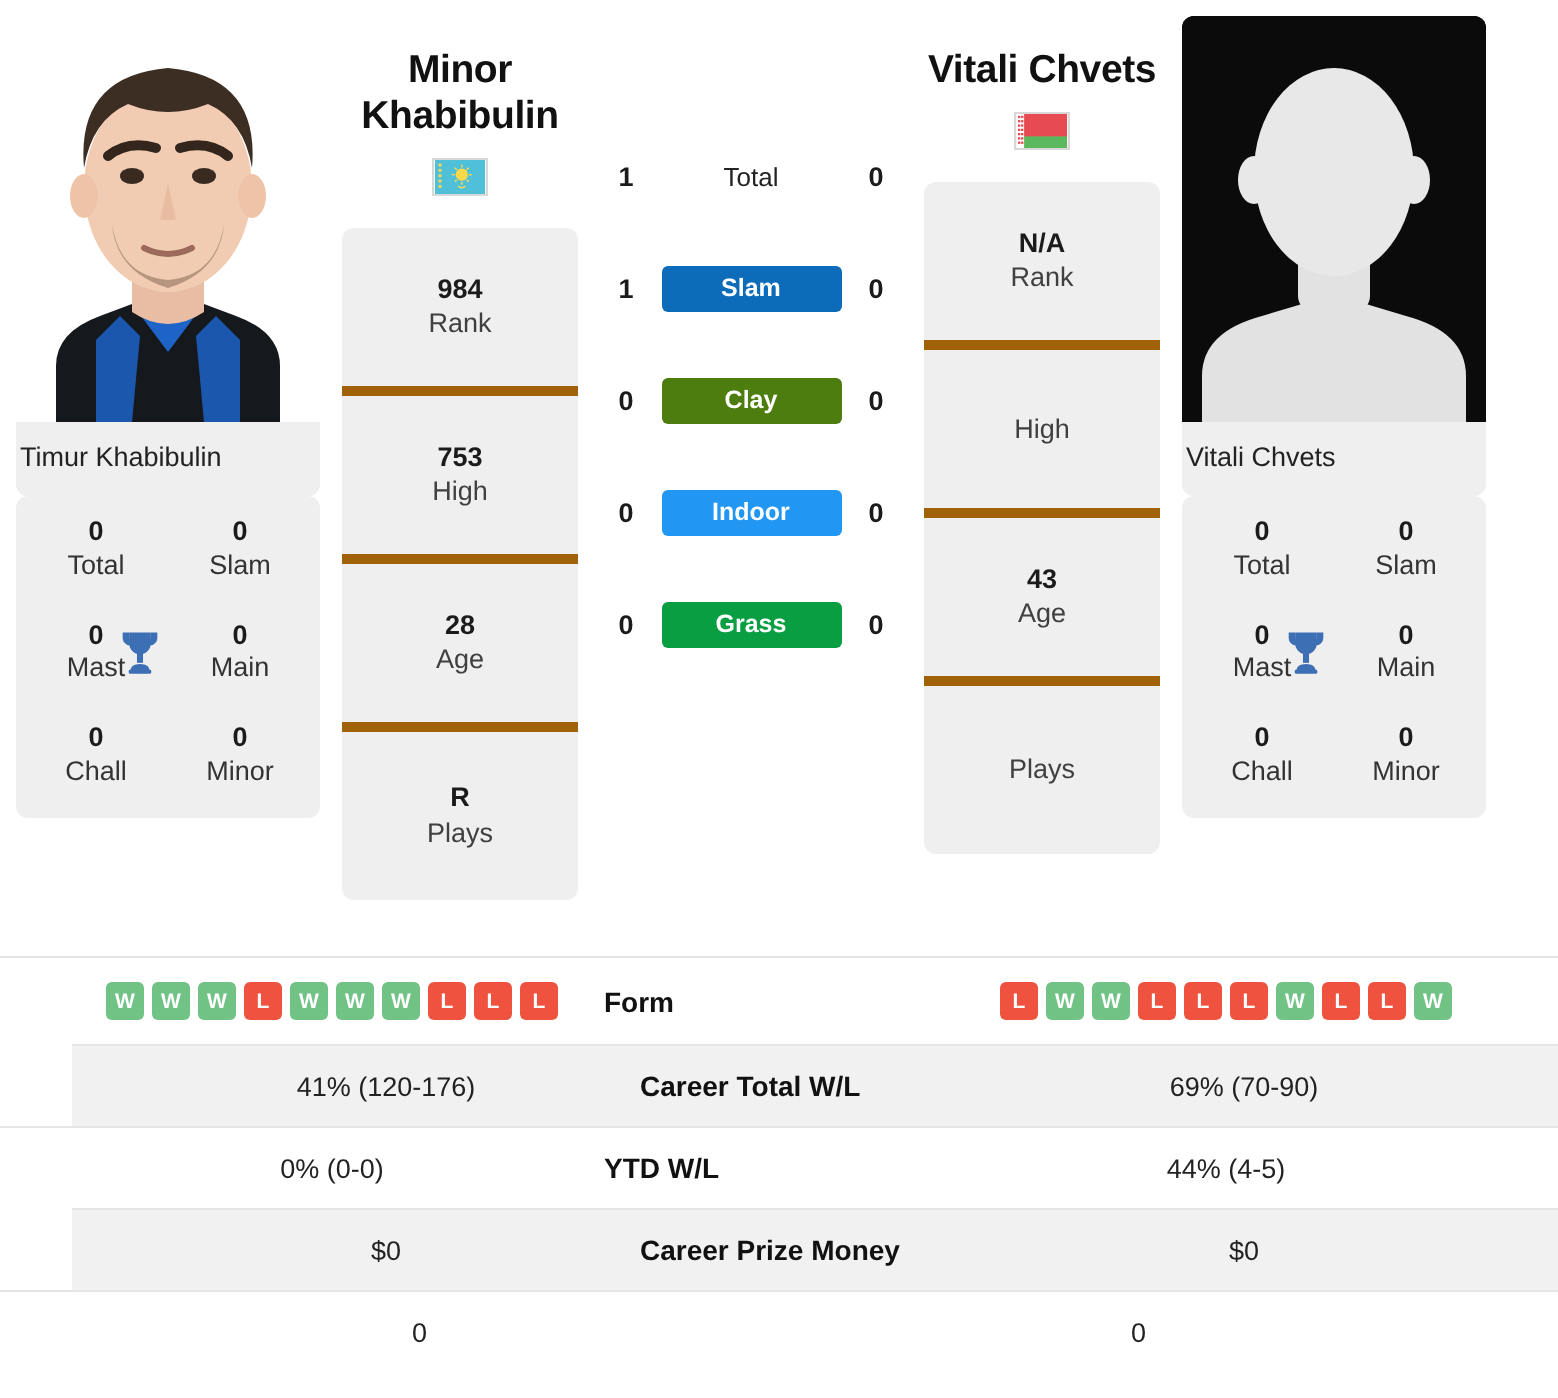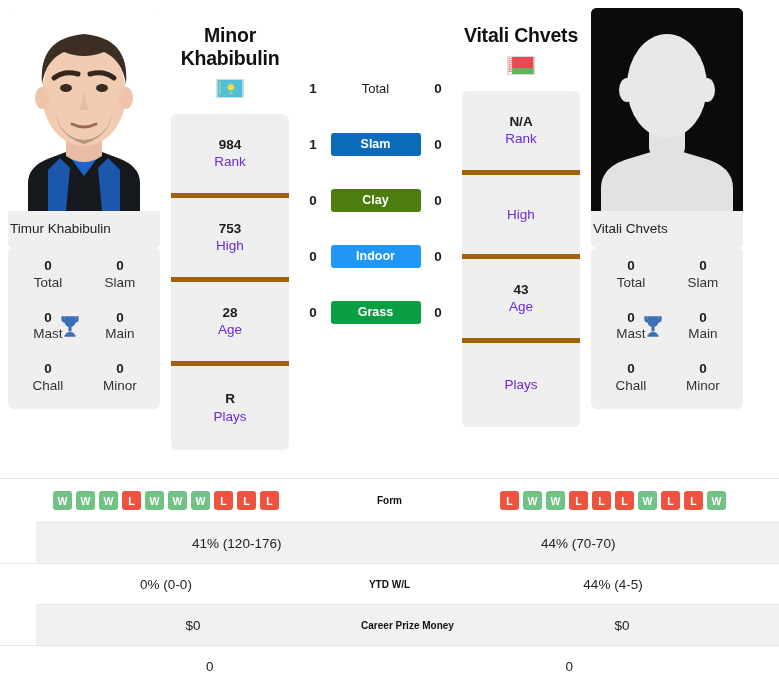--- a/index.html
+++ b/index.html
@@ -85,21 +85,21 @@
   }
   .statrow {
     height: 84px;
     display: flex; flex-direction: column;
     align-items: center; justify-content: center;
     border-bottom: 5px solid #a16207;
     line-height: 1.3;
   }
   .statrow:last-child { border-bottom: none; }
   .sval { font-size: 13.5px; font-weight: bold; color: #1b1b1b; }
-  .slab { font-size: 13.5px; color: #6d28d9; }
+  .slab { font-size: 13.5px; color: #404040; }
 
   
   .ccol {
     flex: 0 0 167px; width: 167px;
     padding-top: 60px;
   }
   .srow {
     display: flex; align-items: center; justify-content: space-between;
     height: 56px;
     padding: 0 12px;
@@ -122,22 +122,22 @@
     padding: 0 30px;
   }
   .trow.alt { background: #f1f1f1; margin-left: 36px; }
   .trow.form { height: 44px; }
   .tleft, .tright {
     flex: 1 1 0; display: flex; align-items: center; justify-content: center;
     font-size: 13.5px; color: #222;
   }
   .tmid {
     flex: 0 0 175px;
-    text-align: center;
-    font-size: 10px; font-weight: bold; color: #111;
+    text-align: left;
+    font-size: 14px; font-weight: bold; color: #111;
   }
   .forms { display: flex; gap: 4px; }
   .badge {
     width: 19px; height: 19px; border-radius: 3px;
     display: flex; align-items: center; justify-content: center;
     font-size: 10.5px; font-weight: bold; color: #fff;
   }
   .badge.w { background: #71c285; }
   .badge.l { background: #ef5340; }
 </style>
@@ -420,21 +420,22 @@
             <div class="badge w">W</div>
             <div class="badge l">L</div>
             <div class="badge l">L</div>
             <div class="badge w">W</div>
           </div>
       </div>
     </div>
 
     <div class="trow alt">
       <div class="tleft">41% (120-176)</div>
-      <div class="tright">44% (70-70)</div>
+      <div class="tmid">Career Total W/L</div>
+      <div class="tright">69% (70-90)</div>
     </div>
 
     <div class="trow">
       <div class="tleft">0% (0-0)</div>
       <div class="tmid">YTD W/L</div>
       <div class="tright">44% (4-5)</div>
     </div>
 
     <div class="trow alt">
       <div class="tleft">$0</div>

